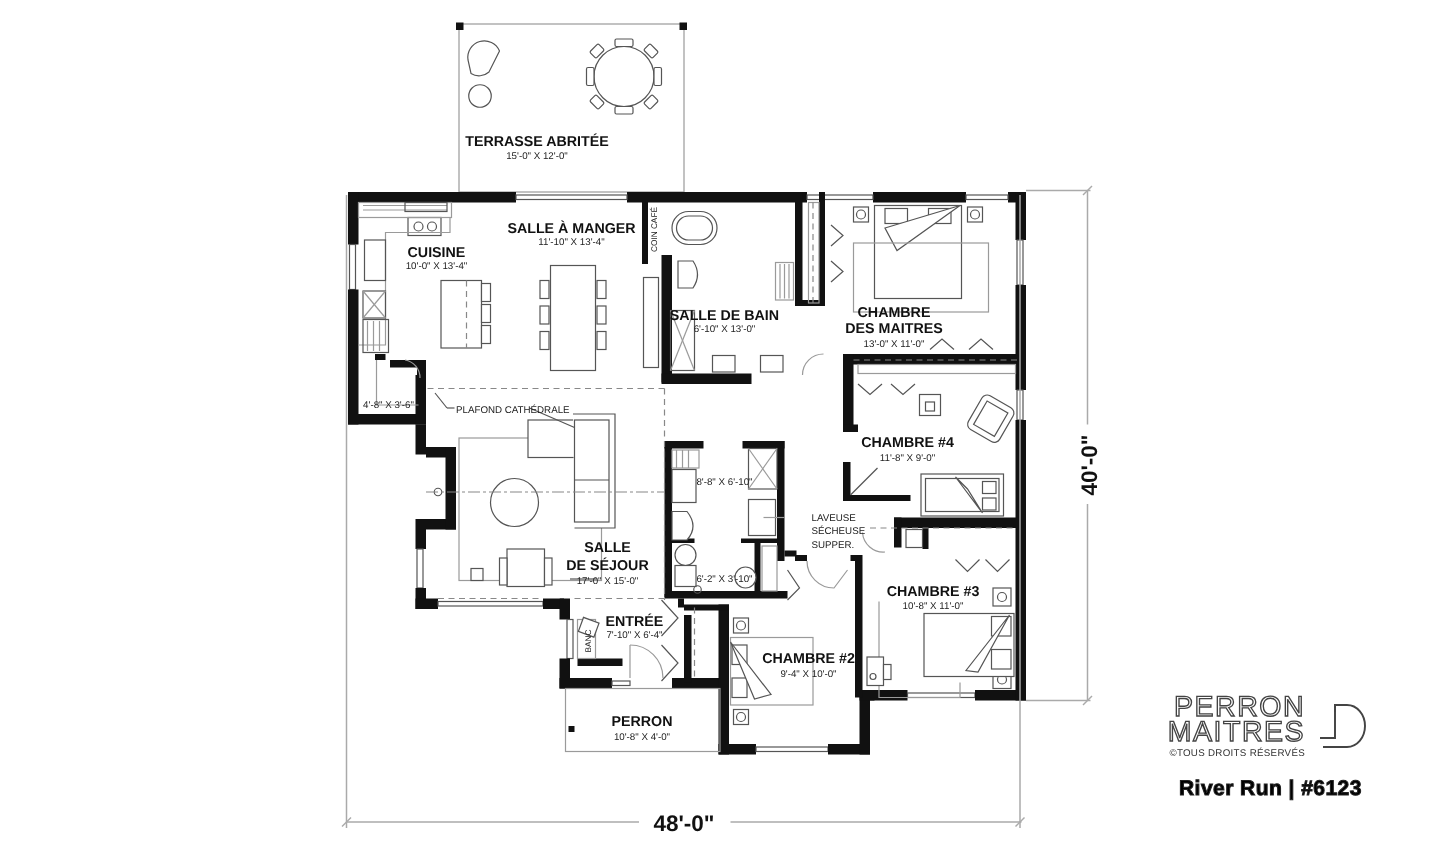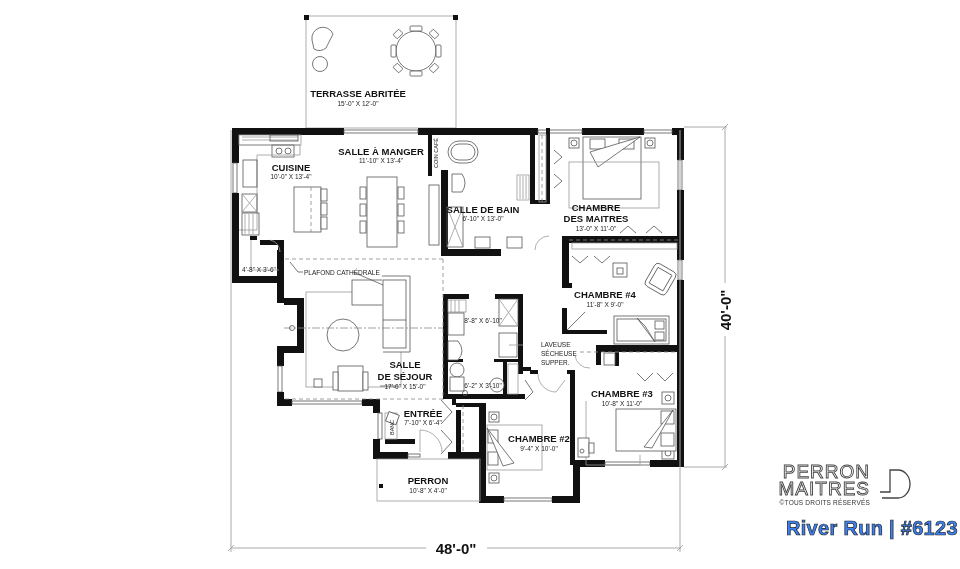--- a/index.html
+++ b/index.html
@@ -13,21 +13,21 @@
   .dashdot { stroke: #888; stroke-width: 0.8; fill: none; stroke-dasharray: 8 2 2 2; }
   .dim { stroke: #aaa; stroke-width: 1; fill: none; }
   .rname { font-family: "Liberation Sans", sans-serif; font-weight: bold; font-size: 9.5px; fill: #111; text-anchor: middle; }
   .rsize { font-family: "Liberation Sans", sans-serif; font-size: 6.5px; fill: #222; text-anchor: middle; }
   .note { font-family: "Liberation Sans", sans-serif; font-size: 6.5px; fill: #222; }
   .dimtxt { font-family: "Liberation Sans", sans-serif; font-weight: bold; font-size: 15px; fill: #111; text-anchor: middle; }
   .brand { position: absolute; right: 48px; top: 463px; width: 200px; text-align: right; }
   .brand .l1, .brand .l2 { font-family: "Liberation Sans", sans-serif; font-size: 19px; color: #fff; -webkit-text-stroke: 0.9px #444; letter-spacing: 1px; line-height: 17px; margin-right: 42px; }
   .brand .rights { font-family: "Liberation Sans", sans-serif; font-size: 6.5px; color: #333; margin-right: 42px; margin-top: 2px; letter-spacing: 0.2px; }
   .brand .logo { position: absolute; right: 0; top: 3px; width: 34px; height: 34px; }
-  .caption { position: absolute; left: 786px; top: 517px; font-family: "Liberation Sans", sans-serif; font-size: 20px; font-weight: bold; color: #3b82f6; -webkit-text-stroke: 0.7px #222; letter-spacing: 0.3px; }
+  .caption { position: absolute; left: 786px; top: 517px; font-family: "Liberation Sans", sans-serif; font-size: 14px; font-weight: bold; color: #000000; -webkit-text-stroke: 0.7px #222; letter-spacing: 0.3px; }
 </style>
 </head>
 <body>
 
 <svg id="plan" width="960" height="569" viewBox="0 0 960 569">
 
   <g>
     <rect x="306" y="16" width="150" height="112" class="light"></rect>
     <rect x="304" y="15" width="5" height="5" class="wall"></rect>
     <rect x="453" y="15" width="5" height="5" class="wall"></rect>

